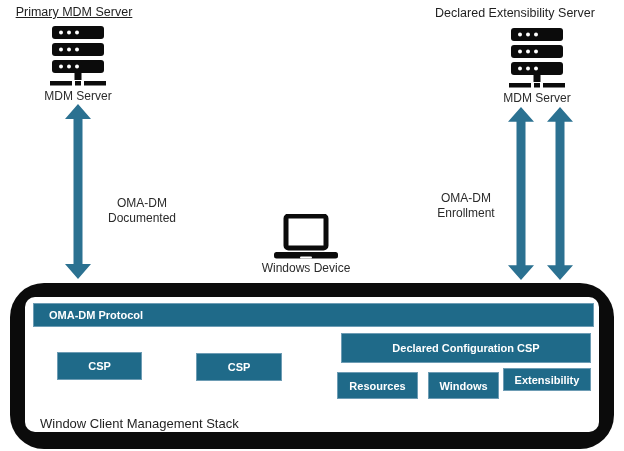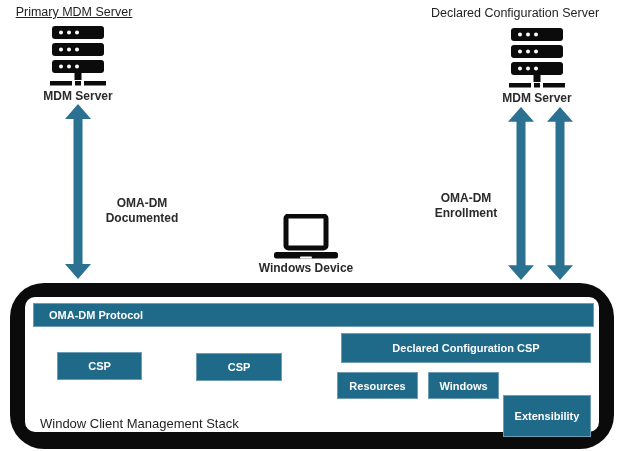--- a/index.html
+++ b/index.html
@@ -2,21 +2,21 @@
 <html><head>
 <meta charset="utf-8">
 <style>
   html,body{margin:0;padding:0;background:#ffffff;}
   .stage{
     position:relative;width:624px;height:451px;background:#ffffff;
     font-family:"Liberation Sans","DejaVu Sans",sans-serif;
     color:#2b2b2b;overflow:hidden;
   }
   .abs{position:absolute;}
-  .lbl{font-size:12px;line-height:15px;text-align:center;color:#2b2b2b;font-weight:bold;}
+  .lbl{font-size:12px;line-height:15px;text-align:center;color:#2b2b2b;}
   .lbl.two{white-space:pre-line;margin-top:18px;}
   .title{font-size:12.5px;color:#1f1f1f;text-align:center;}
 
   
   .stack-shell{
     left:10px;top:283px;width:604px;height:166px;
     background:#0b0b0b;border-radius:34px;
   }
   .stack-inner{
     position:absolute;left:15px;top:14px;width:574px;height:135px;
@@ -71,21 +71,21 @@
 
   <div class="abs" style="left:65px;top:104px;">
     <svg width="26" height="175" viewBox="0 0 26 175">
       <polygon fill="#2b7191" points="13,0 26,15 17.5,15 17.5,160 26,160 13,175 0,160 8.5,160 8.5,15 0,15"></polygon>
     </svg>
   </div>
 
   <div class="abs lbl two" style="left:87px;top:178px;width:110px;">OMA-DM
 Documented</div>
 
-  <div class="abs title" style="left:429px;top:6px;width:172px;">Declared Configuration Server</div>
+  <div class="abs title" style="left:429px;top:6px;width:172px;">Declared Extensibility Server</div>
 
   <div class="abs" style="left:509px;top:28px;">
     <svg width="56" height="60" viewBox="0 0 56 60">
       <g fill="#0b0b0b">
         <rect x="2" y="0" width="52" height="13" rx="3"></rect>
         <rect x="2" y="17" width="52" height="13" rx="3"></rect>
         <rect x="2" y="34" width="52" height="13" rx="3"></rect>
         <rect x="24.5" y="47" width="7" height="7"></rect>
         <rect x="0" y="55" width="22" height="4.5"></rect>
         <rect x="25" y="55" width="6" height="4.5"></rect>
@@ -138,19 +138,19 @@
       <div class="teal-box" style="left:32px;top:55px;width:85px;height:28px;">CSP</div>
 
       <div class="teal-box" style="left:171px;top:56px;width:86px;height:28px;">CSP</div>
 
       <div class="teal-box" style="left:316px;top:36px;width:250px;height:30px;">Declared Configuration CSP</div>
 
       <div class="teal-box" style="left:312px;top:75px;width:81px;height:27px;">Resources</div>
 
       <div class="teal-box" style="left:403px;top:75px;width:71px;height:27px;">Windows</div>
 
-      <div class="teal-box" style="left:478px;top:71px;width:88px;height:42px;margin-top:27px;">Extensibility</div>
+      <div class="teal-box" style="left:478px;top:71px;width:88px;height:23px;">Extensibility</div>
 
       <div class="stack-caption">Window Client Management Stack</div>
     </div>
   </div>
 
 </div>
 
 </body></html>

